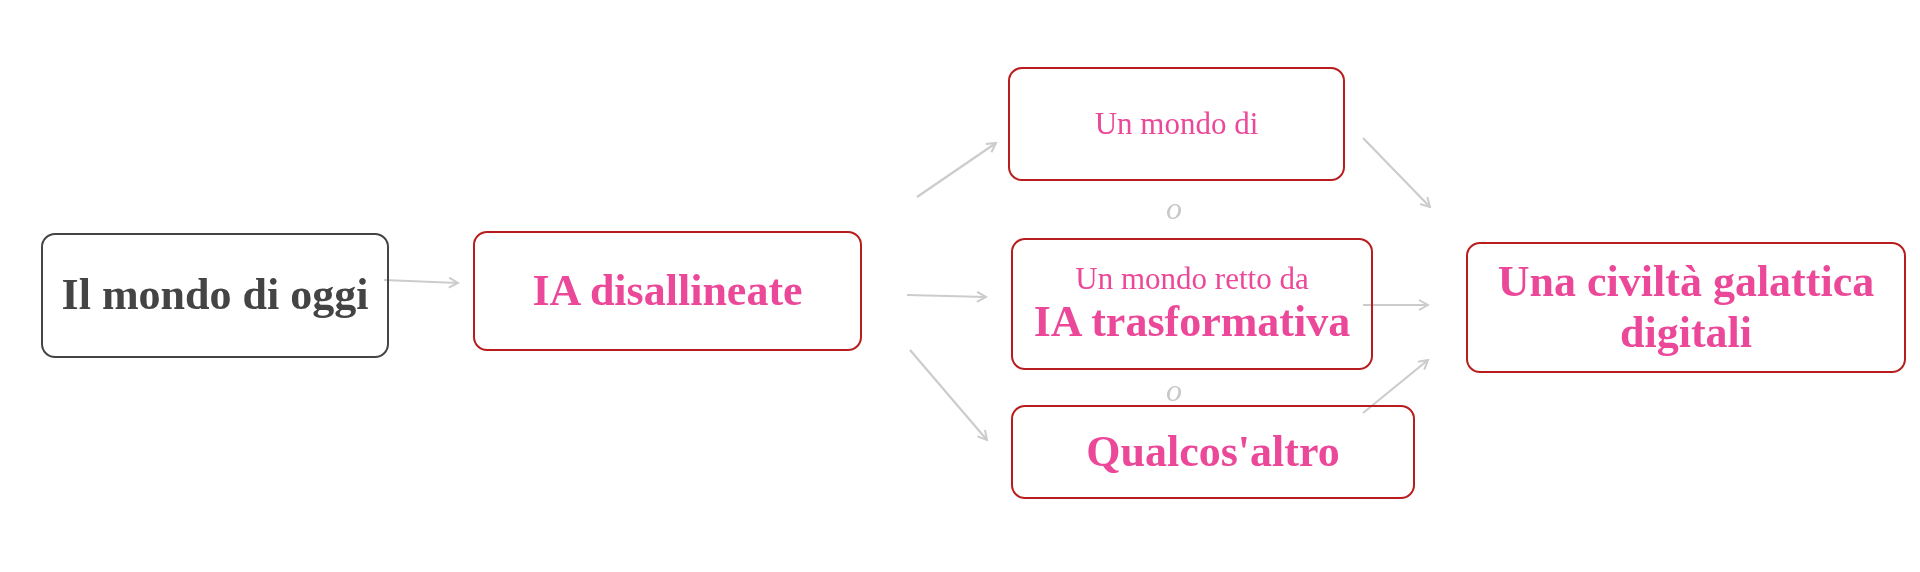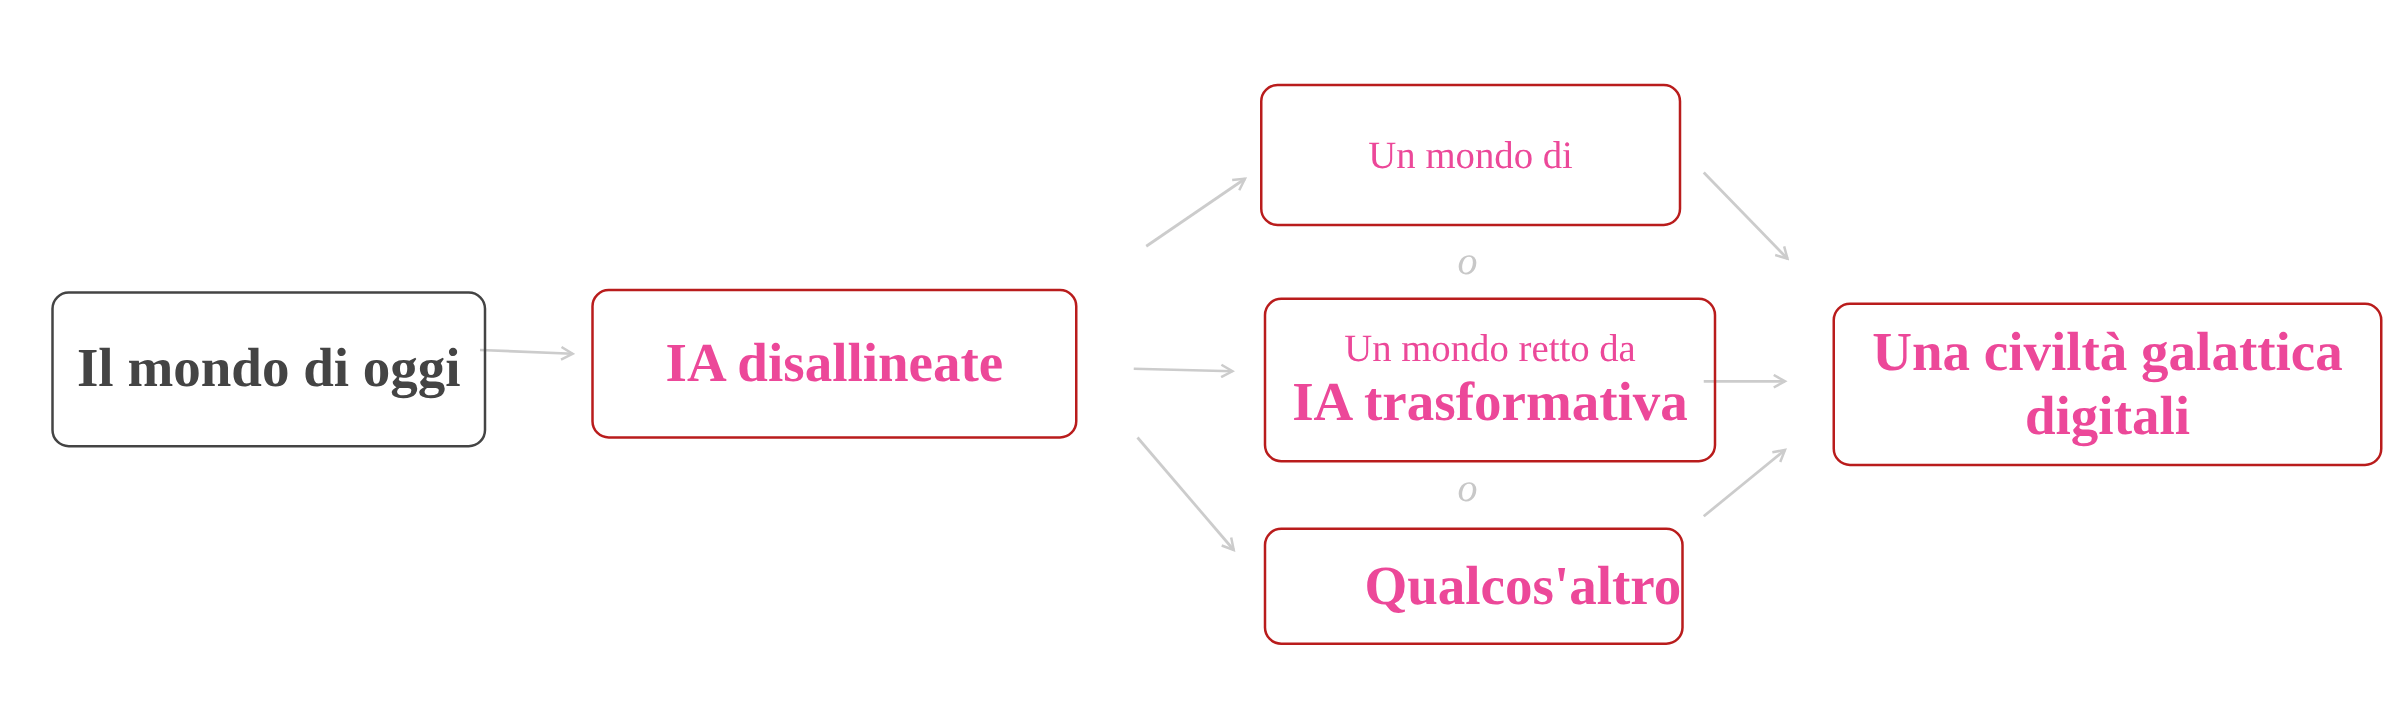--- a/index.html
+++ b/index.html
@@ -49,19 +49,19 @@
 
 <div class="sep" style="left:1154px; top:190px;">o</div>
 
 <div class="node muted" style="left:1011px; top:238px; width:362px; height:132px;">
   <span class="small">Un mondo retto da</span>
   <span class="big">IA trasformativa</span>
 </div>
 
 <div class="sep" style="left:1154px; top:372px;">o</div>
 
-<div class="node muted" style="left:1011px; top:422px; width:336px; height:94px;align-items:flex-end;">
+<div class="node muted" style="left:1011px; top:405px; width:404px; height:94px;">
   <span class="big">Qualcos'altro</span>
 </div>
 
 <div class="node muted" style="left:1466px; top:242px; width:440px; height:131px; padding:0 20px;">
   <span class="big">Una civiltà galattica digitali</span>
 </div>
 
 </body></html>

